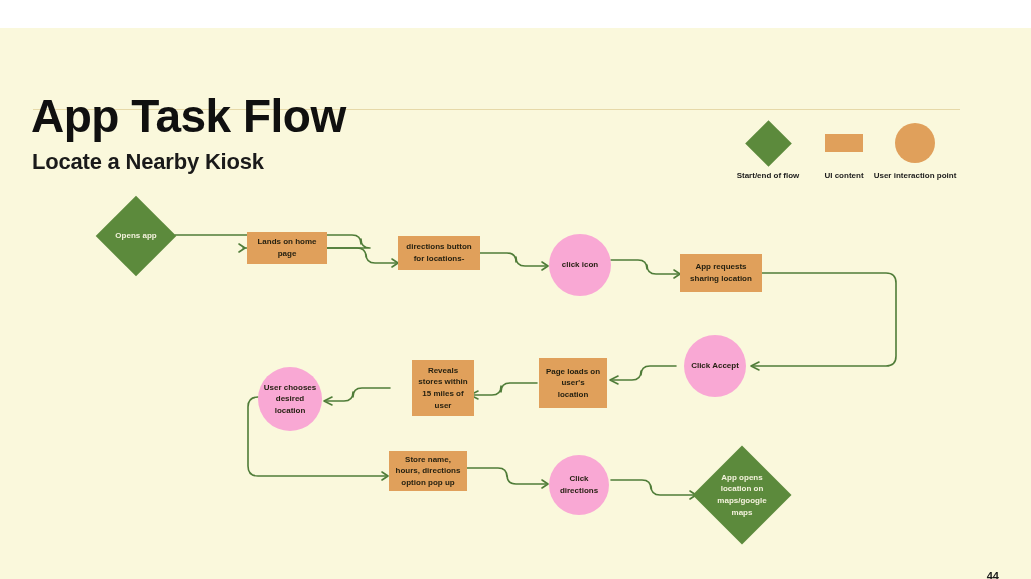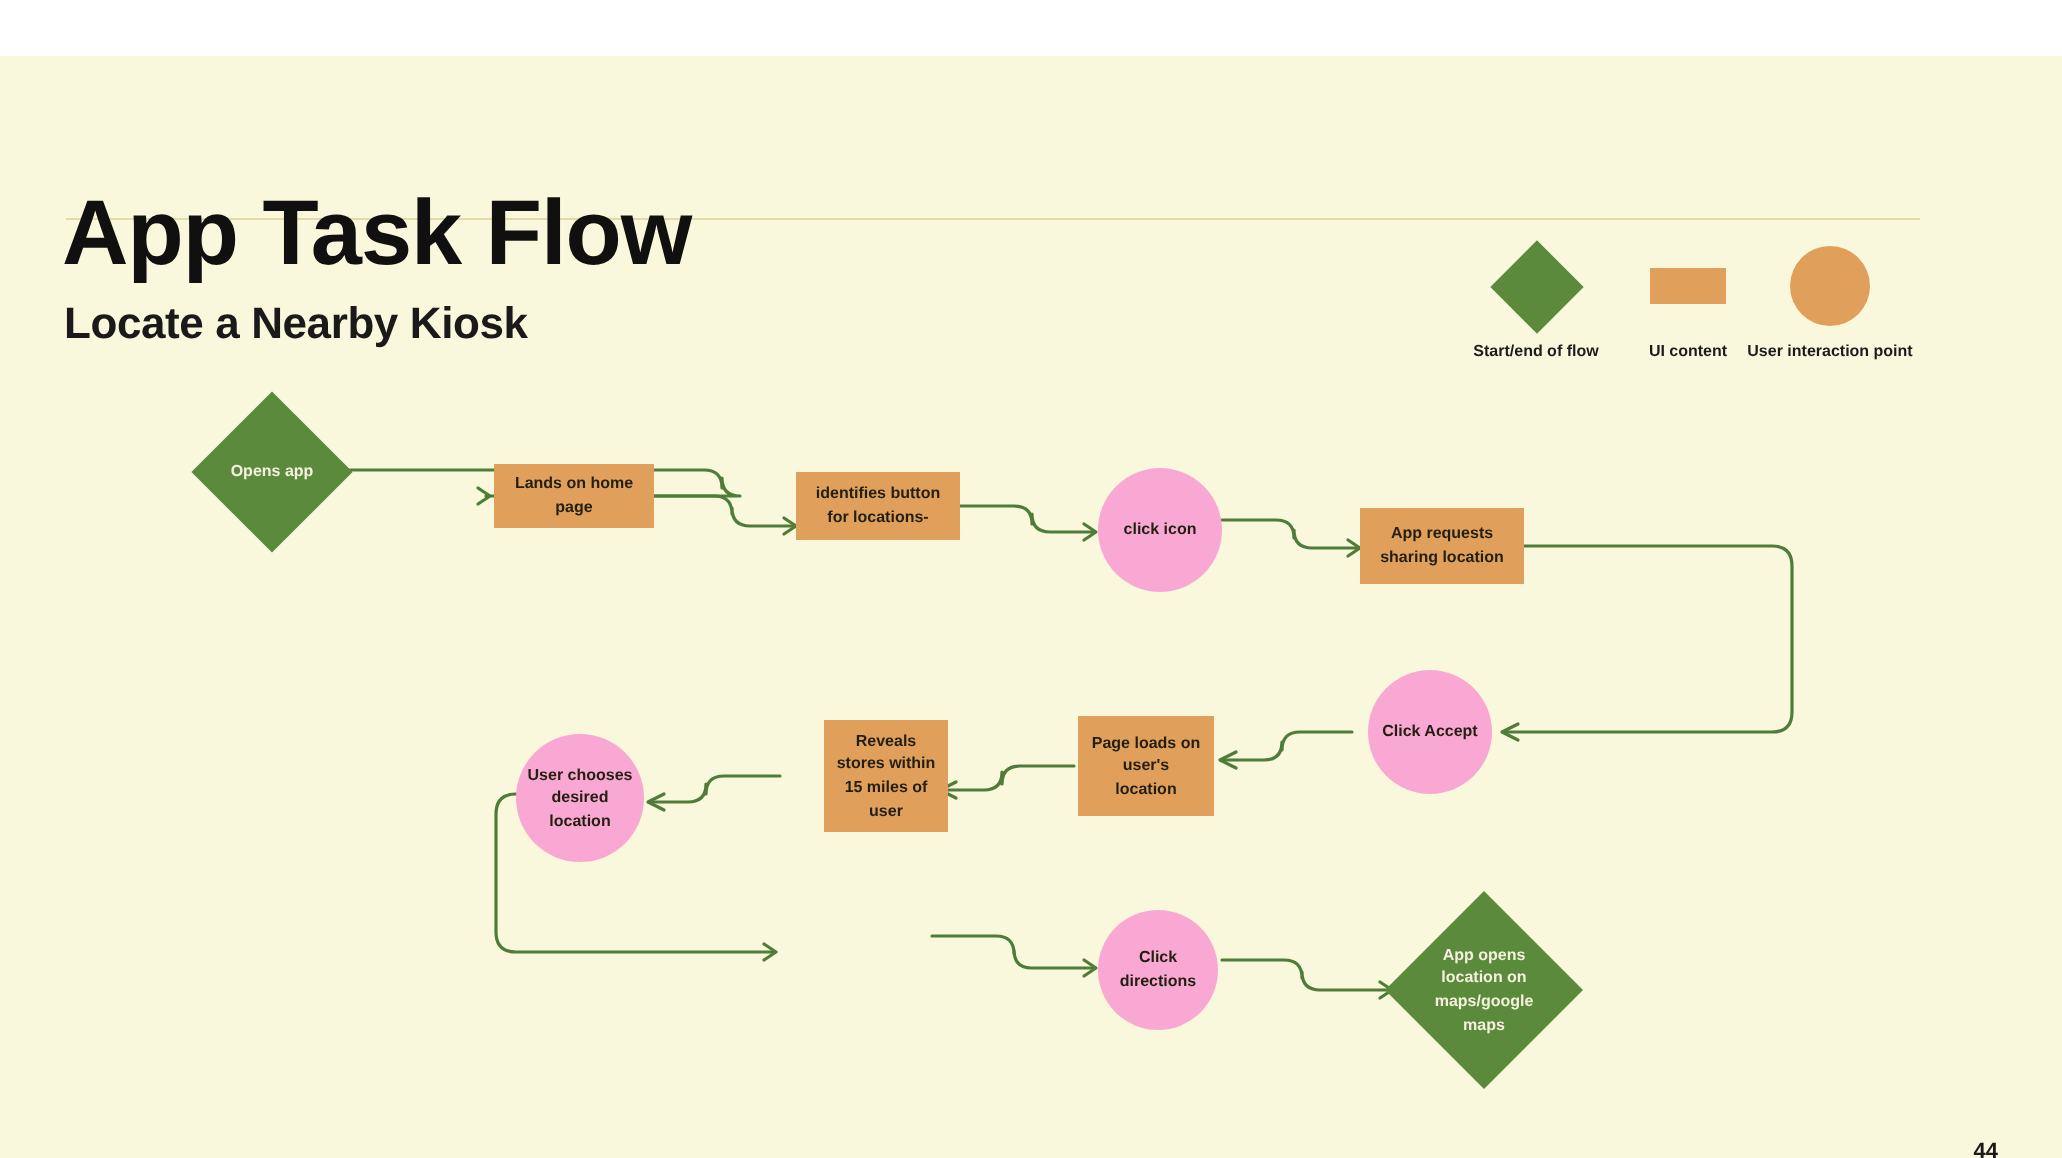--- a/index.html
+++ b/index.html
@@ -269,21 +269,21 @@
   <div class="node diamond" style="left:96px; top:168px; width:80px; height:80px;">
     <div class="diamond-shape" style="width:57px; height:57px;"></div>
     <div class="diamond-text" style="color:#f4f2dd;text-align:center;">Opens app</div>
   </div>
 
   <div class="node rect" style="left:247px; top:204px; width:80px; height:32px;">
     <div class="node-text">Lands on home page</div>
   </div>
 
   <div class="node rect" style="left:398px; top:208px; width:82px; height:34px;">
-    <div class="node-text">identifies button for locations-</div>
+    <div class="node-text">directions button for locations-</div>
   </div>
 
   <div class="node circle" style="left:549px; top:206px; width:62px; height:62px;">
     <div class="node-text">click icon</div>
   </div>
 
   <div class="node rect" style="left:680px; top:226px; width:82px; height:38px;">
     <div class="node-text">App requests sharing location</div>
   </div>
 
@@ -296,20 +296,23 @@
   </div>
 
   <div class="node rect" style="left:412px; top:332px; width:62px; height:56px;">
     <div class="node-text">Reveals stores within 15 miles of user</div>
   </div>
 
   <div class="node circle" style="left:258px; top:339px; width:64px; height:64px;">
     <div class="node-text" style="padding:0 4px;">User chooses desired location</div>
   </div>
 
+  <div class="node rect" style="left:389px; top:423px; width:78px; height:40px;">
+    <div class="node-text">Store name, hours, directions option pop up</div>
+  </div>
 
   <div class="node circle" style="left:549px; top:427px; width:60px; height:60px;">
     <div class="node-text">Click directions</div>
   </div>
 
   <div class="node diamond" style="left:690px; top:412px; width:104px; height:110px;">
     <div class="diamond-shape" style="width:70px; height:70px;"></div>
     <div class="diamond-text" style="width:68px;">App opens location on maps/google maps</div>
   </div>
 

